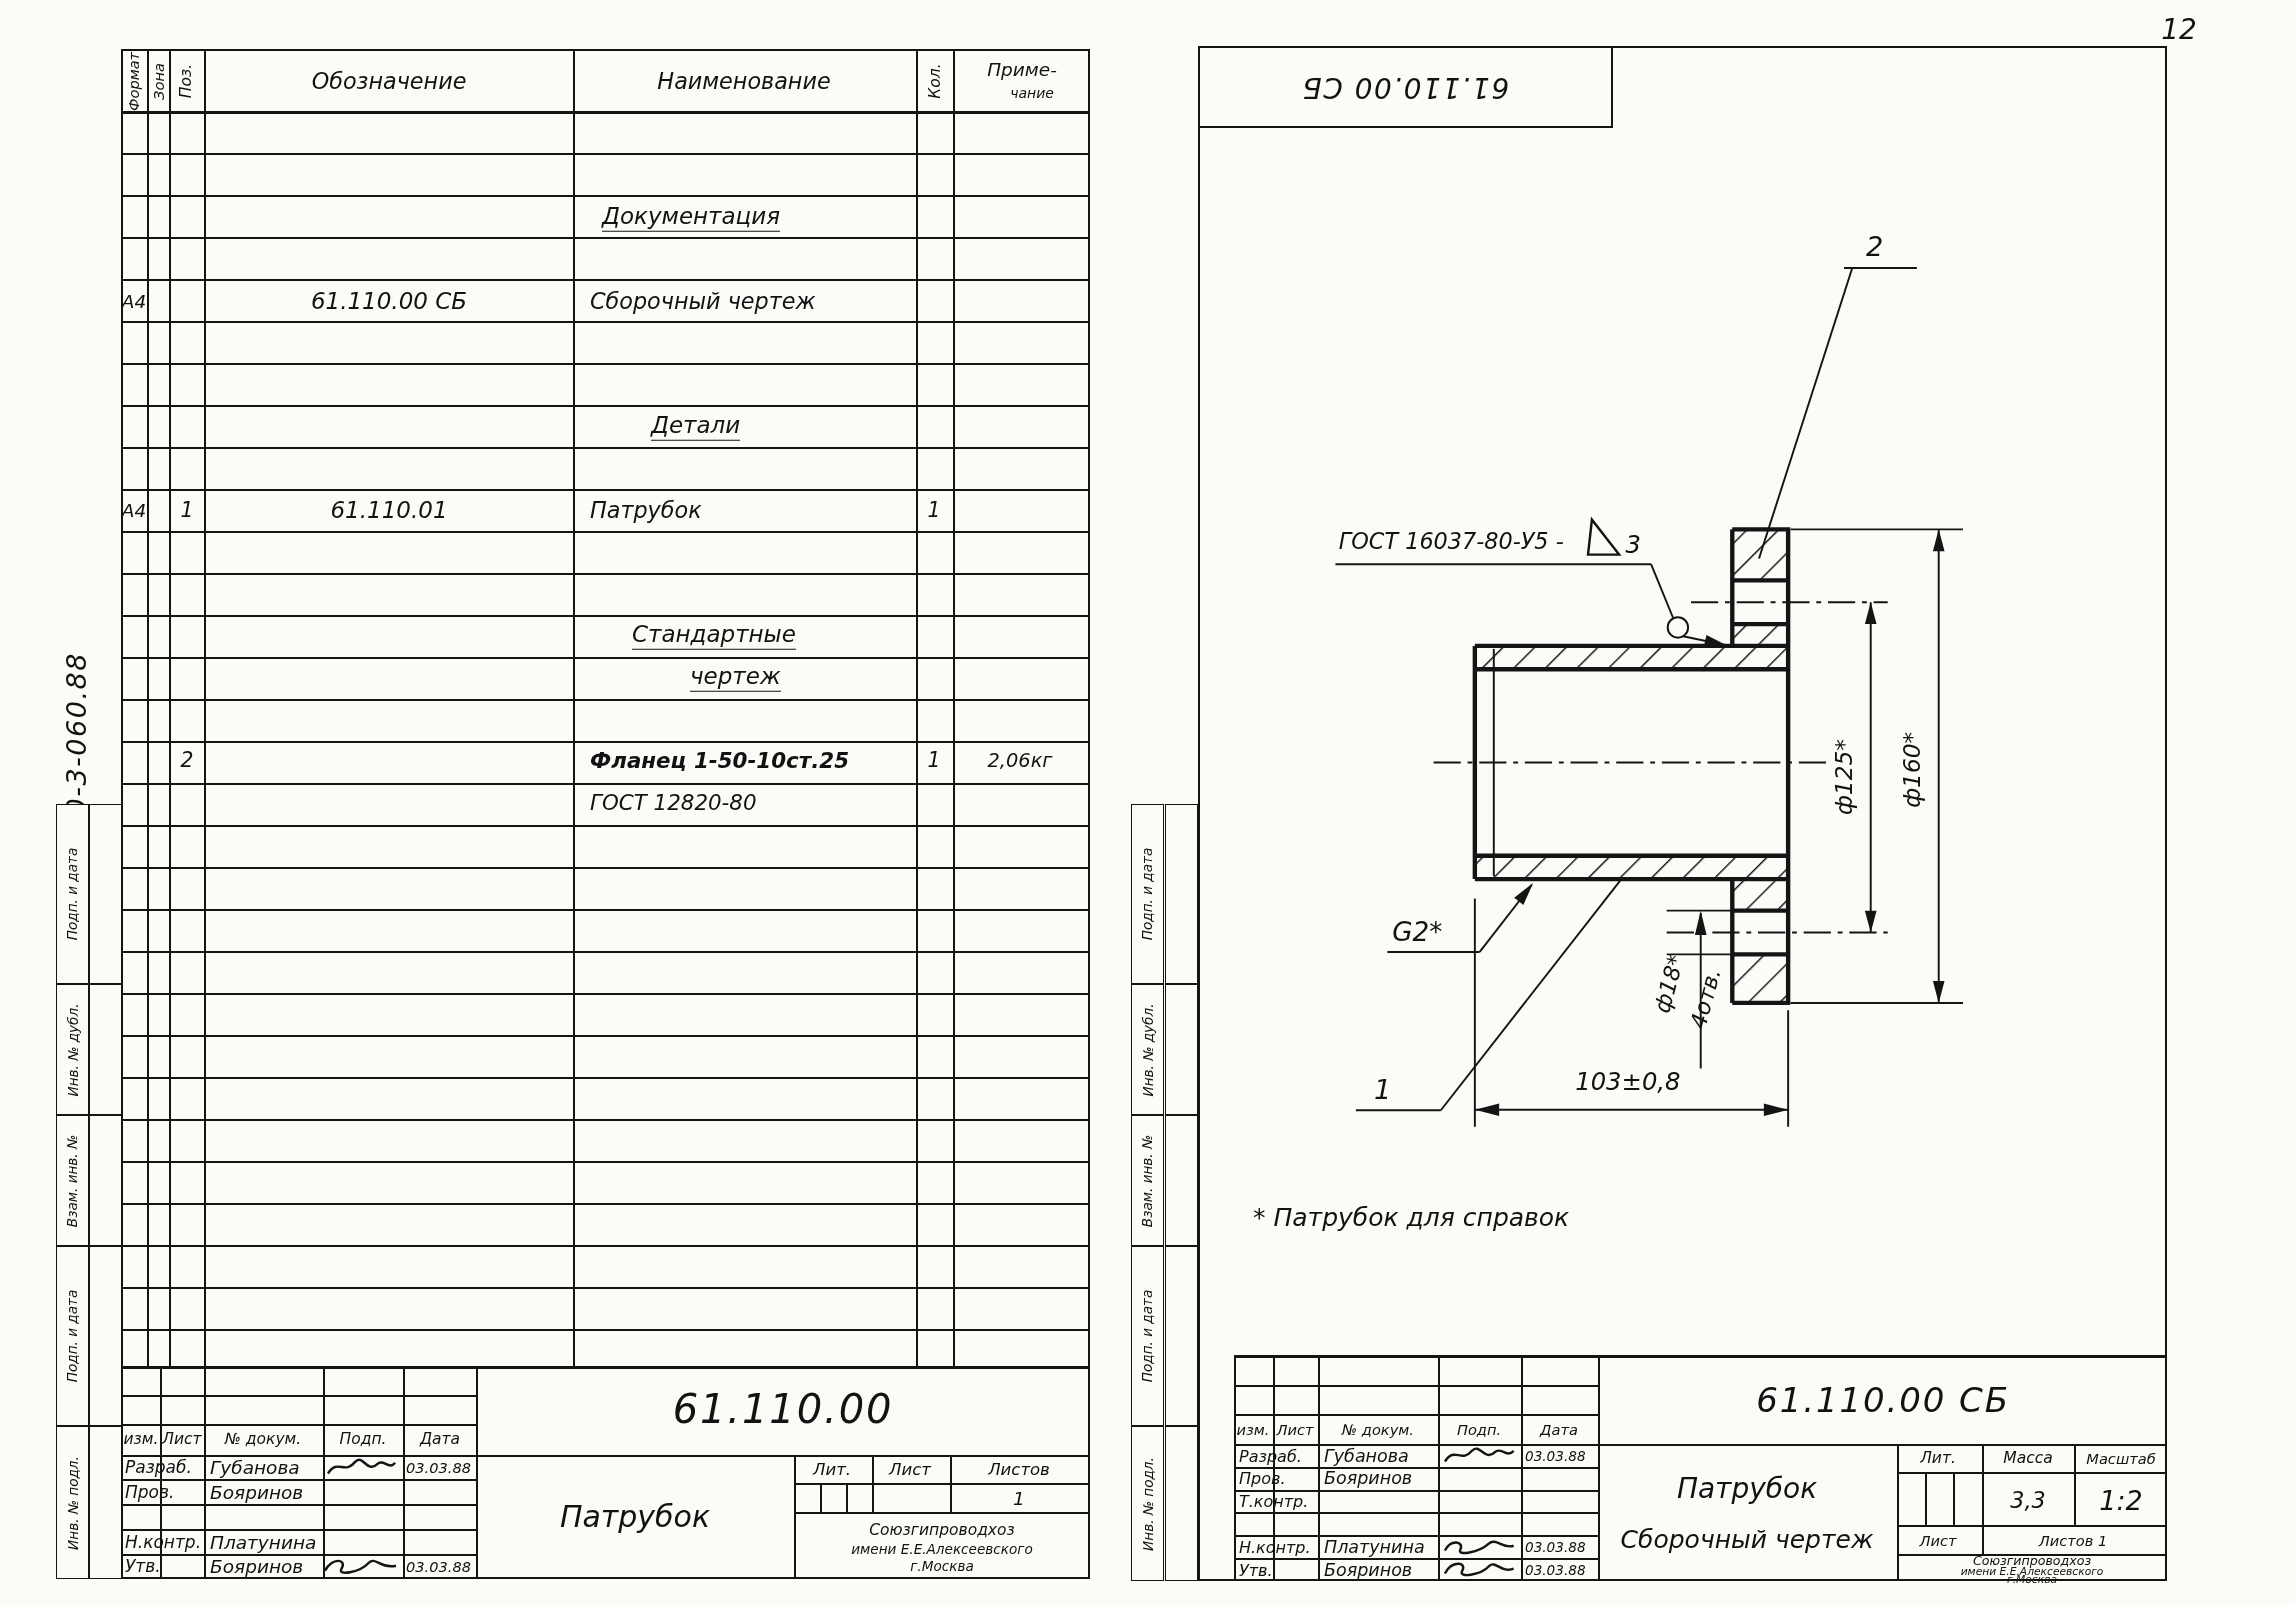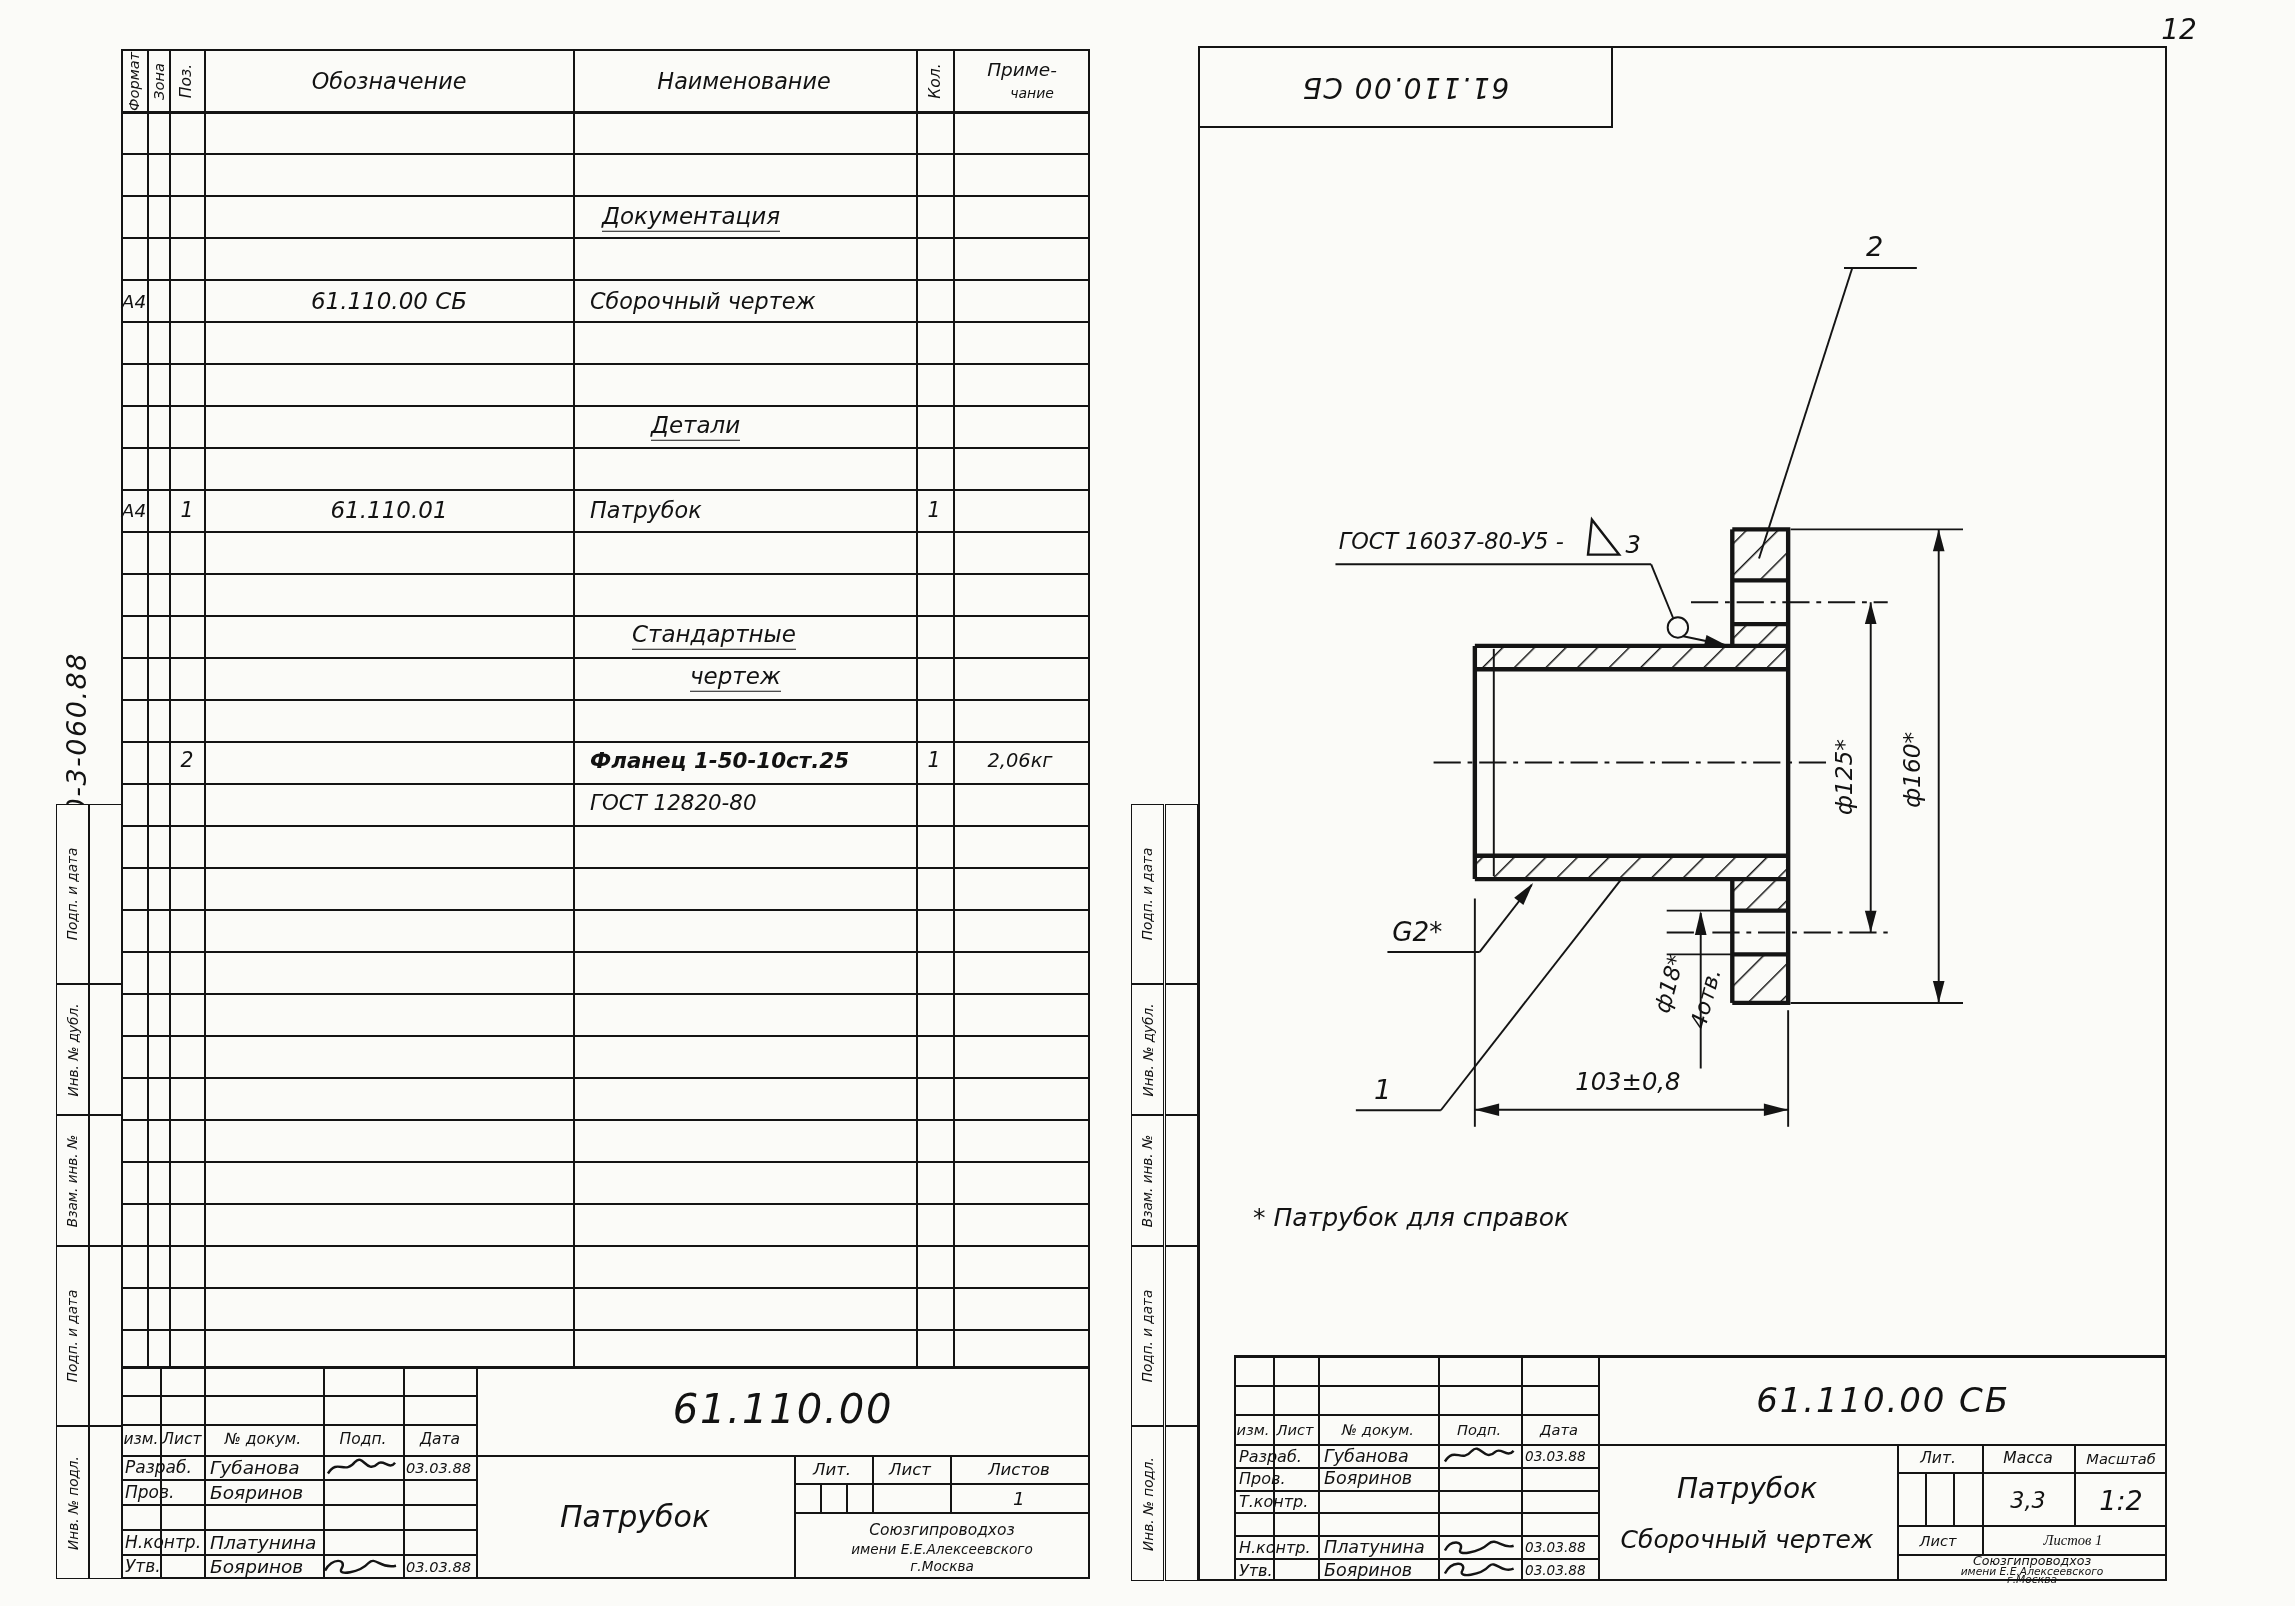--- a/index.html
+++ b/index.html
@@ -348,19 +348,19 @@
 
   <span class="t c" style="left:1747px;top:1488px;font-size:28px;">Патрубок</span>
   <span class="t c" style="left:1747px;top:1539px;font-size:25px;">Сборочный чертеж</span>
 
   <span class="t c" style="left:1938px;top:1458px;font-size:15.5px;">Лит.</span>
   <span class="t c" style="left:2028px;top:1458px;font-size:15.5px;">Масса</span>
   <span class="t c" style="left:2121px;top:1458px;font-size:14.6px;">Масштаб</span>
   <span class="t c" style="left:2028px;top:1500px;font-size:22.3px;">3,3</span>
   <span class="t c" style="left:2121px;top:1500px;font-size:27px;">1:2</span>
   <span class="t c" style="left:1938px;top:1540px;font-size:14.6px;">Лист</span>
-  <span class="t c" style="left:2073px;top:1540px;font-size:14.6px;font-family:Liberation Serif, serif;">Листов 1</span>
+  <span class="t c" style="left:2073px;top:1540px;font-size:14.6px;">Листов 1</span>
   <span class="t c" style="left:2032px;top:1560px;font-size:12.6px;">Союзгипроводхоз</span>
   <span class="t c" style="left:2032px;top:1571px;font-size:10.7px;">имени Е.Е.Алексеевского</span>
   <span class="t c" style="left:2032px;top:1579px;font-size:10.7px;">г.Москва</span>
 
 </div>
 
 
 </body></html>

